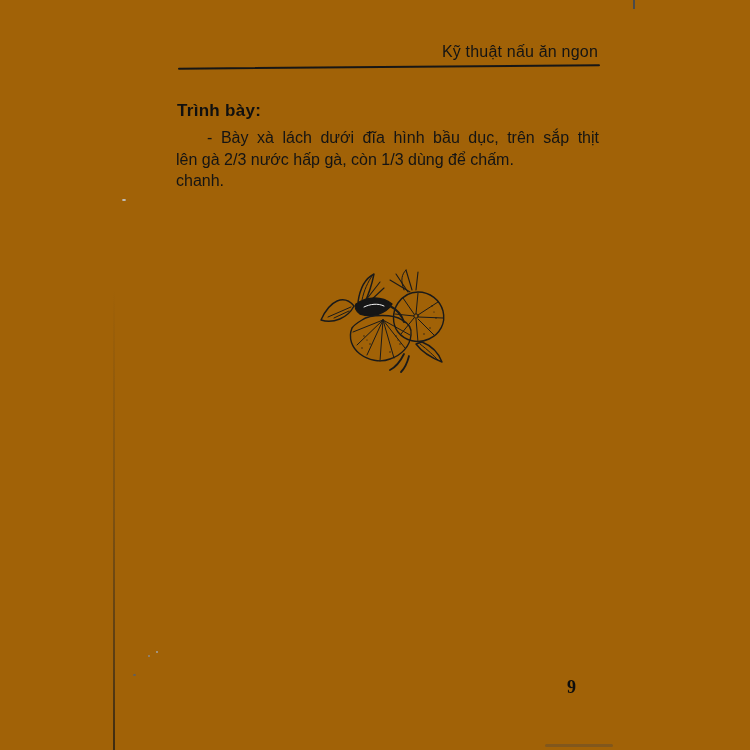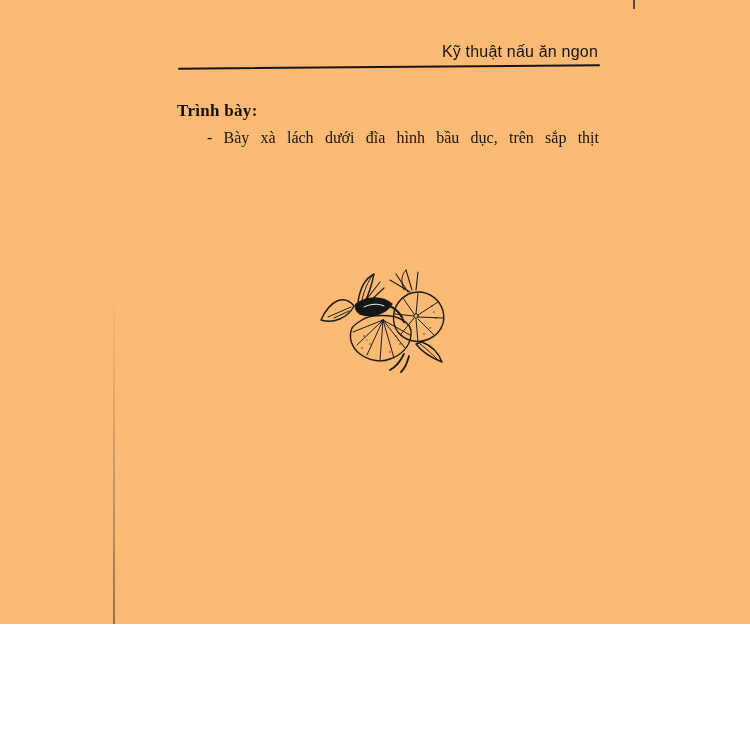--- a/index.html
+++ b/index.html
@@ -5,22 +5,22 @@
   * { margin: 0; padding: 0; box-sizing: border-box; }
   html, body { width: 750px; height: 750px; }
   body {
     background: #ffffff;
     font-family: "Liberation Sans", "DejaVu Sans", sans-serif;
     color: #111111;
   }
   .scan-page {
     position: relative;
     width: 750px;
-    height: 624px;
-    background: #fdba74;
+    height: 750px;
+    background: #a16207;
     overflow: hidden;
   }
 
   
   .running-title {
     position: absolute;
     top: 43px;
     right: 152px;
     font-size: 16px;
     letter-spacing: 0.2px;
@@ -41,33 +41,32 @@
 
   
   .section-heading {
     position: absolute;
     left: 177px;
     top: 101px;
     font-size: 17px;
     font-weight: 700;
     letter-spacing: 0.3px;
     color: #101010;
-    font-family: Liberation Serif, serif;
   }
   .body-text {
     position: absolute;
     left: 176px;
     top: 127px;
     width: 423px;
     font-size: 16px;
     line-height: 21.6px;
     color: #141414;
   }
   .line { height: 21.6px; overflow: hidden; }
-  .line.just { text-align: justify; text-align-last: justify; font-family: Liberation Serif, serif; }
+  .line.just { text-align: justify; text-align-last: justify; }
   .line.indent { text-indent: 31px; }
 
   
   .flower-figure {
     position: absolute;
     left: 306px;
     top: 266px;
     width: 146px;
     height: 108px;
   }
@@ -127,20 +126,22 @@
 
 <div class="scan-page">
 
   <span class="running-title">Kỹ thuật nấu ăn ngon</span>
   <div class="head-rule"></div>
 
   <h2 class="section-heading">Trình bày:</h2>
 
   <div class="body-text" id="body-paragraphs">
       <div class="line just indent">- Bày xà lách dưới đĩa hình bầu dục, trên sắp thịt</div>
+      <div class="line">lên gà 2/3 nước hấp gà, còn 1/3 dùng để chấm.</div>
+      <div class="line">chanh.</div>
     </div>
 
   <figure class="flower-figure">
     <svg viewBox="0 0 146 108" xmlns="http://www.w3.org/2000/svg" fill="none" stroke="#1a1a1a" stroke-width="1.4" stroke-linecap="round" stroke-linejoin="round">
 
       <path d="M48,40 C38,28 24,34 15,54 C27,58 42,52 48,40 Z"></path>
       <path d="M45,41 L22,51" stroke-width="1"></path>
       <path d="M43,45 L28,52" stroke-width="1"></path>
 
       <path d="M52,36 C54,22 60,12 68,8 C66,18 62,30 58,38 Z"></path>

